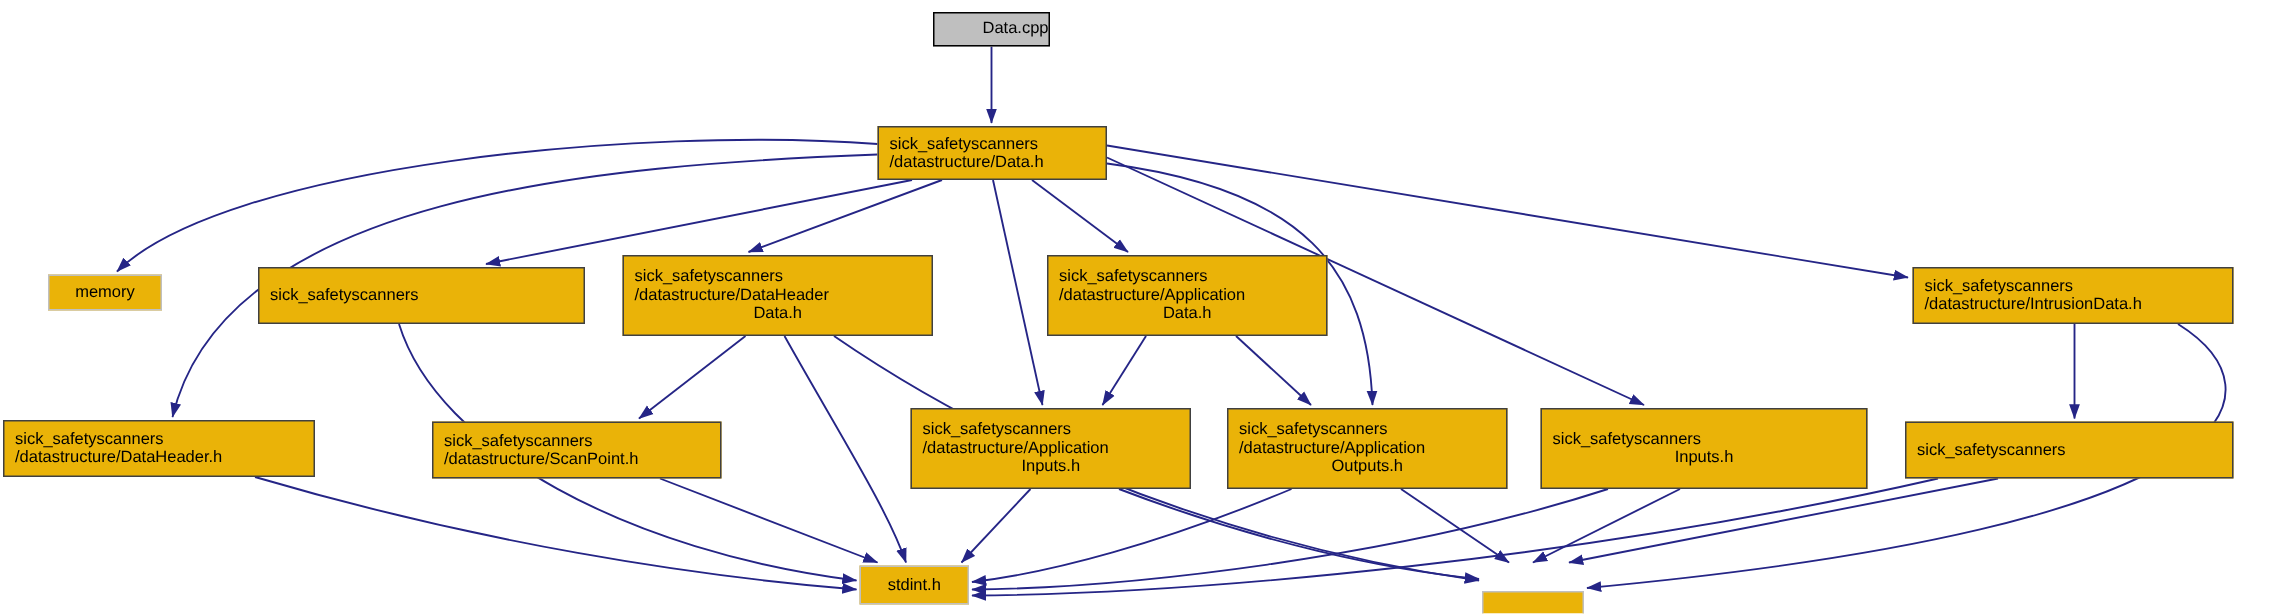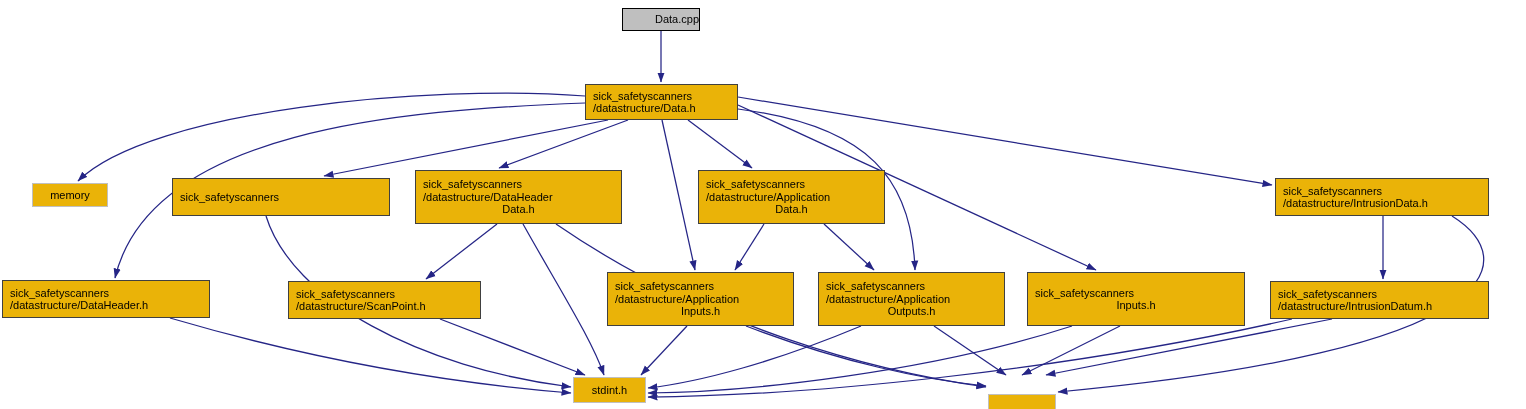--- a/index.html
+++ b/index.html
@@ -115,21 +115,20 @@
       <div class="line">sick_safetyscanners</div>
       <div class="line">/datastructure/Application</div>
       <div class="line center">Outputs.h</div>
     </div>
     <div class="node header" style="left: 1027px; top: 272px; width: 218px; height: 54px;">
       <div class="line">sick_safetyscanners</div>
       <div class="line center">Inputs.h</div>
     </div>
     <div class="node header" style="left: 1270px; top: 281px; width: 219px; height: 38px;">
       <div class="line">sick_safetyscanners</div>
-      <div class="line">/datastructure/IntrusionDatum.h</div>
     </div>
     <div class="node system" style="left: 573px; top: 377px; width: 73px; height: 26px;">
       <div class="line center">stdint.h</div>
     </div>
     <div class="node system" style="left: 988px; top: 394px; width: 68px; height: 42px;">
       <div class="line center">vector</div>
     </div>
   </div>
 
 </body></html>

